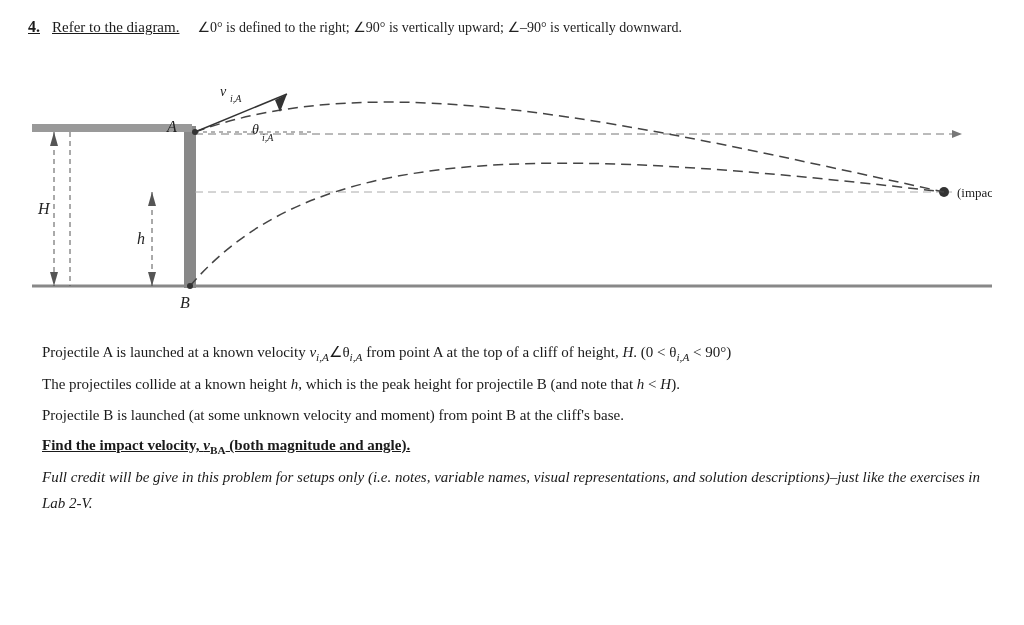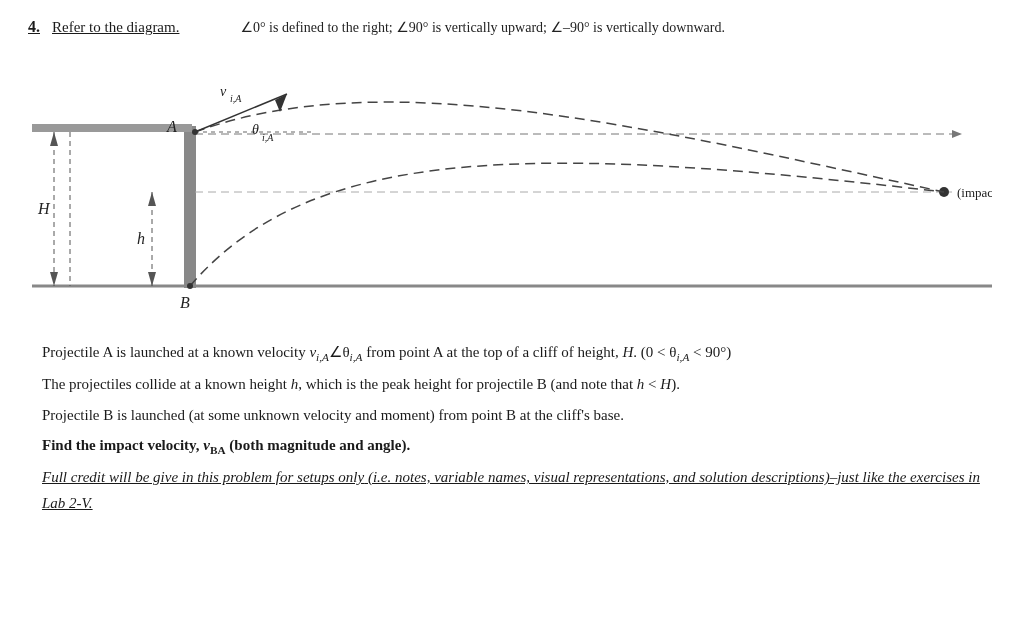--- a/index.html
+++ b/index.html
@@ -25,21 +25,20 @@
       text-decoration: underline;
     }
     .problem-title {
       font-size: 15px;
       text-decoration: underline;
       margin-right: 6px;
     }
     .angle-definitions {
       font-size: 14px;
       color: #222;
-      margin-left: 43px;
     }
 
     
     .diagram-area {
       position: relative;
       width: 960px;
       height: 280px;
       margin: 0 auto 16px auto;
     }
 
@@ -53,24 +52,24 @@
       line-height: 1.7;
       font-size: 15px;
       max-width: 940px;
       margin: 11px auto;
     }
     .problem-text p {
       margin-bottom: 5px;
     }
     .bold-line {
       font-weight: bold;
+      text-decoration: underline;
     }
     .italic-underline {
       font-style: italic;
-      text-decoration: underline;
     }
     .underline-line {
       text-decoration: underline;
     }
     sub, sup {
       font-size: 0.75em;
     }
   </style>
 </head>
 <body>

